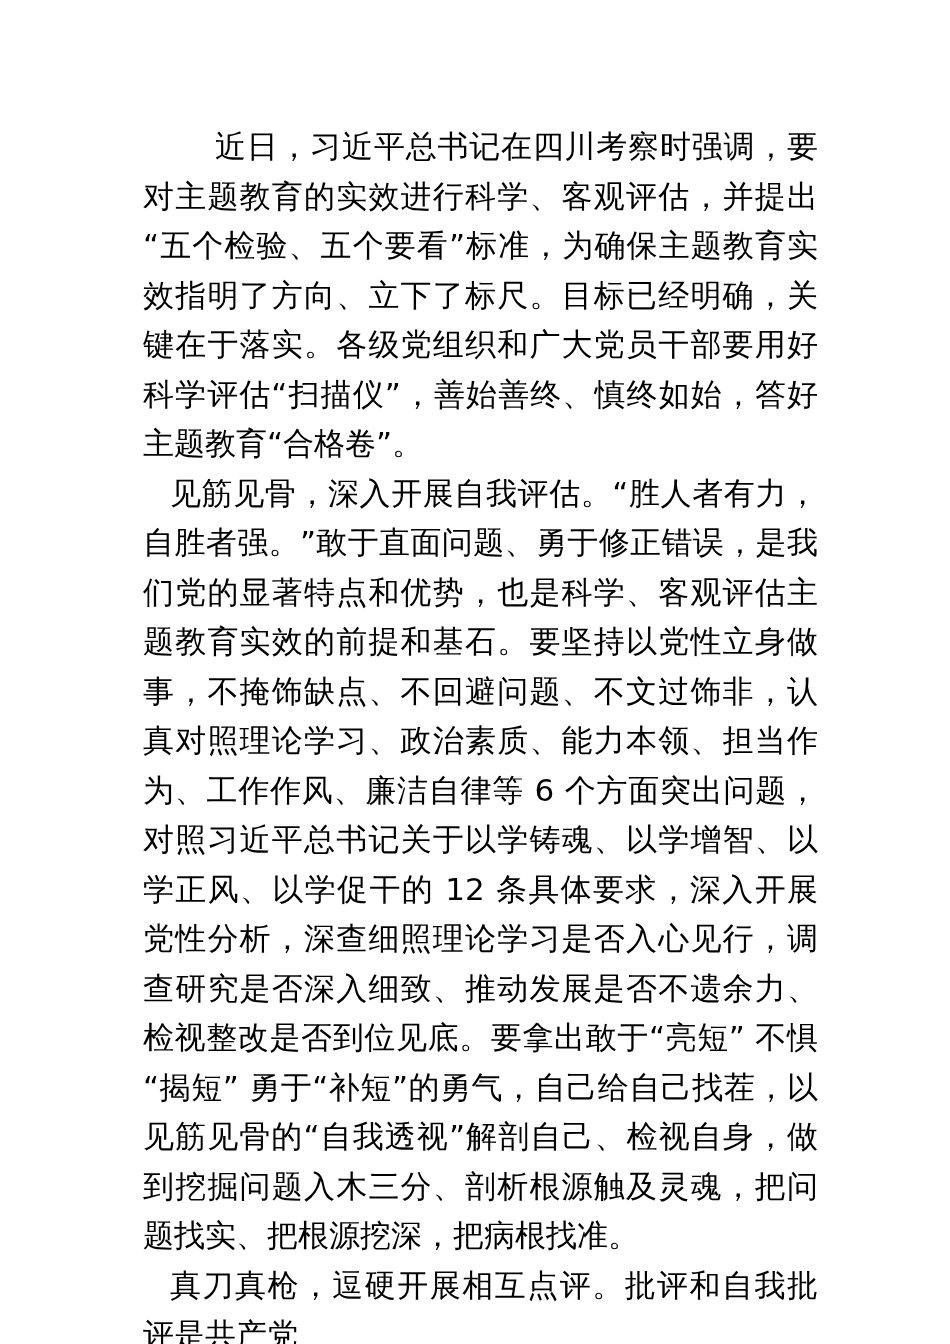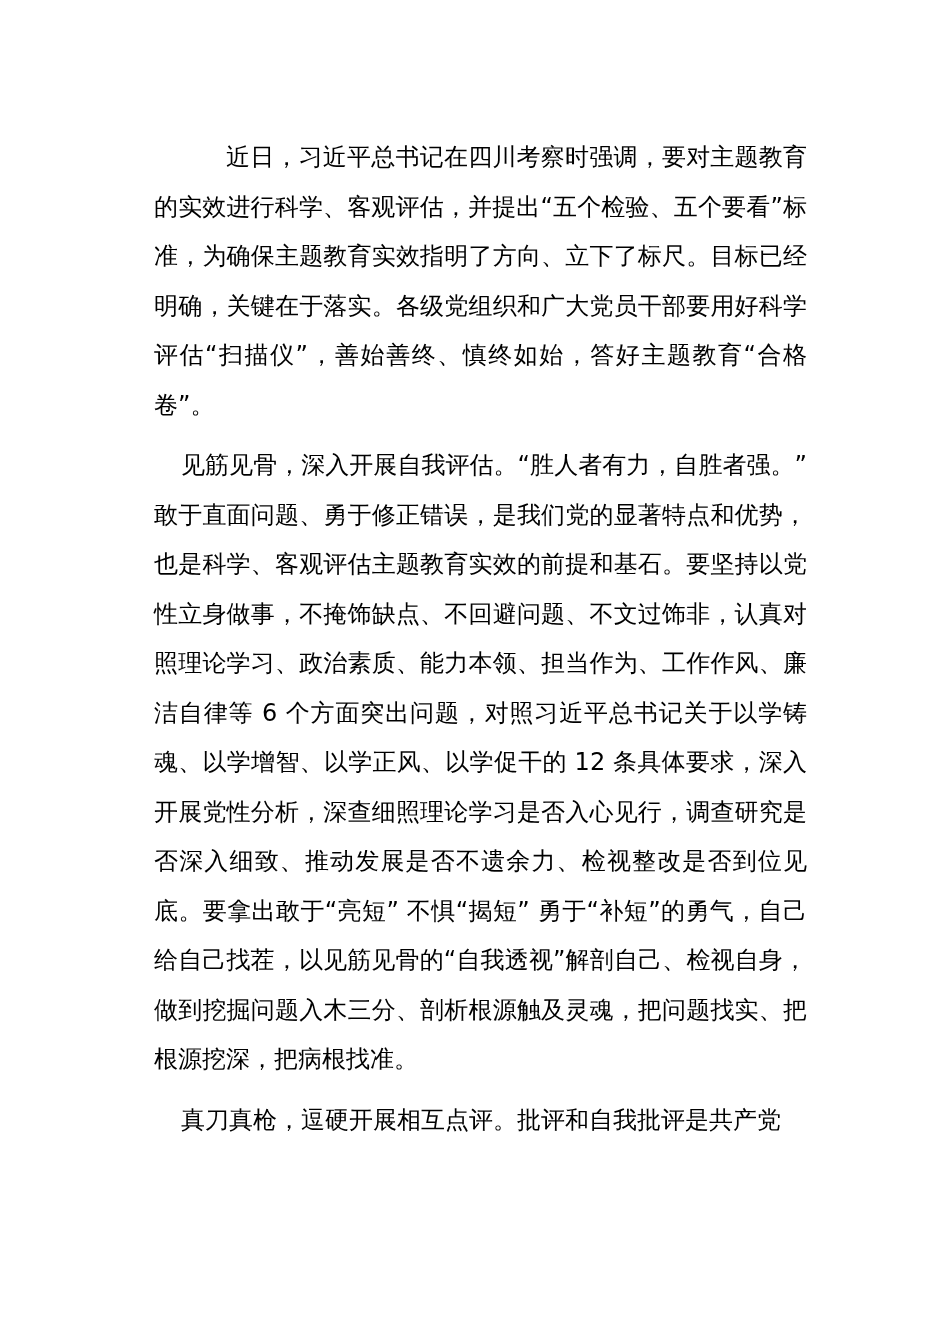--- a/index.html
+++ b/index.html
@@ -24,22 +24,22 @@
   .doc-title {
     margin: 0 0 6px 0;
     font-size: 35px;
     line-height: 50px;
     font-weight: 700;
     text-align: center;
     white-space: nowrap;
     letter-spacing: 0px;
   }
   .doc-paragraph {
-    margin: 11px;
-    font-size: 24px;
+    margin: 0;
+    font-size: 31px;
     line-height: 49.5px;
     text-align: justify;
     word-break: break-all;
     overflow-wrap: break-word;
   }
   .indent-large { text-indent: 72px; }
   .indent-small { text-indent: 27px; }
 </style>
 </head>
 <body>

